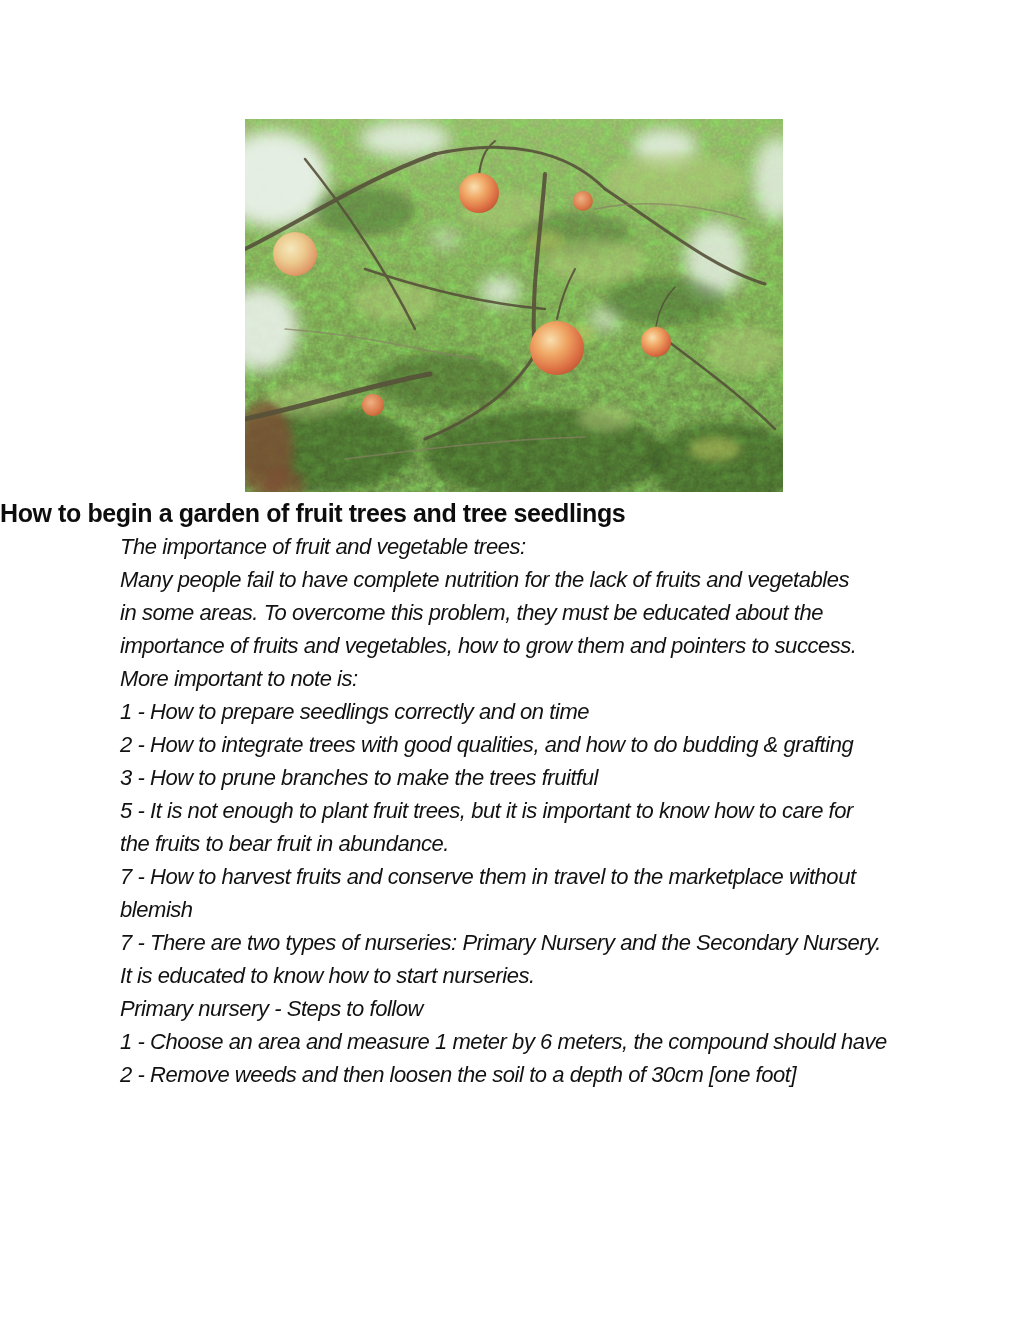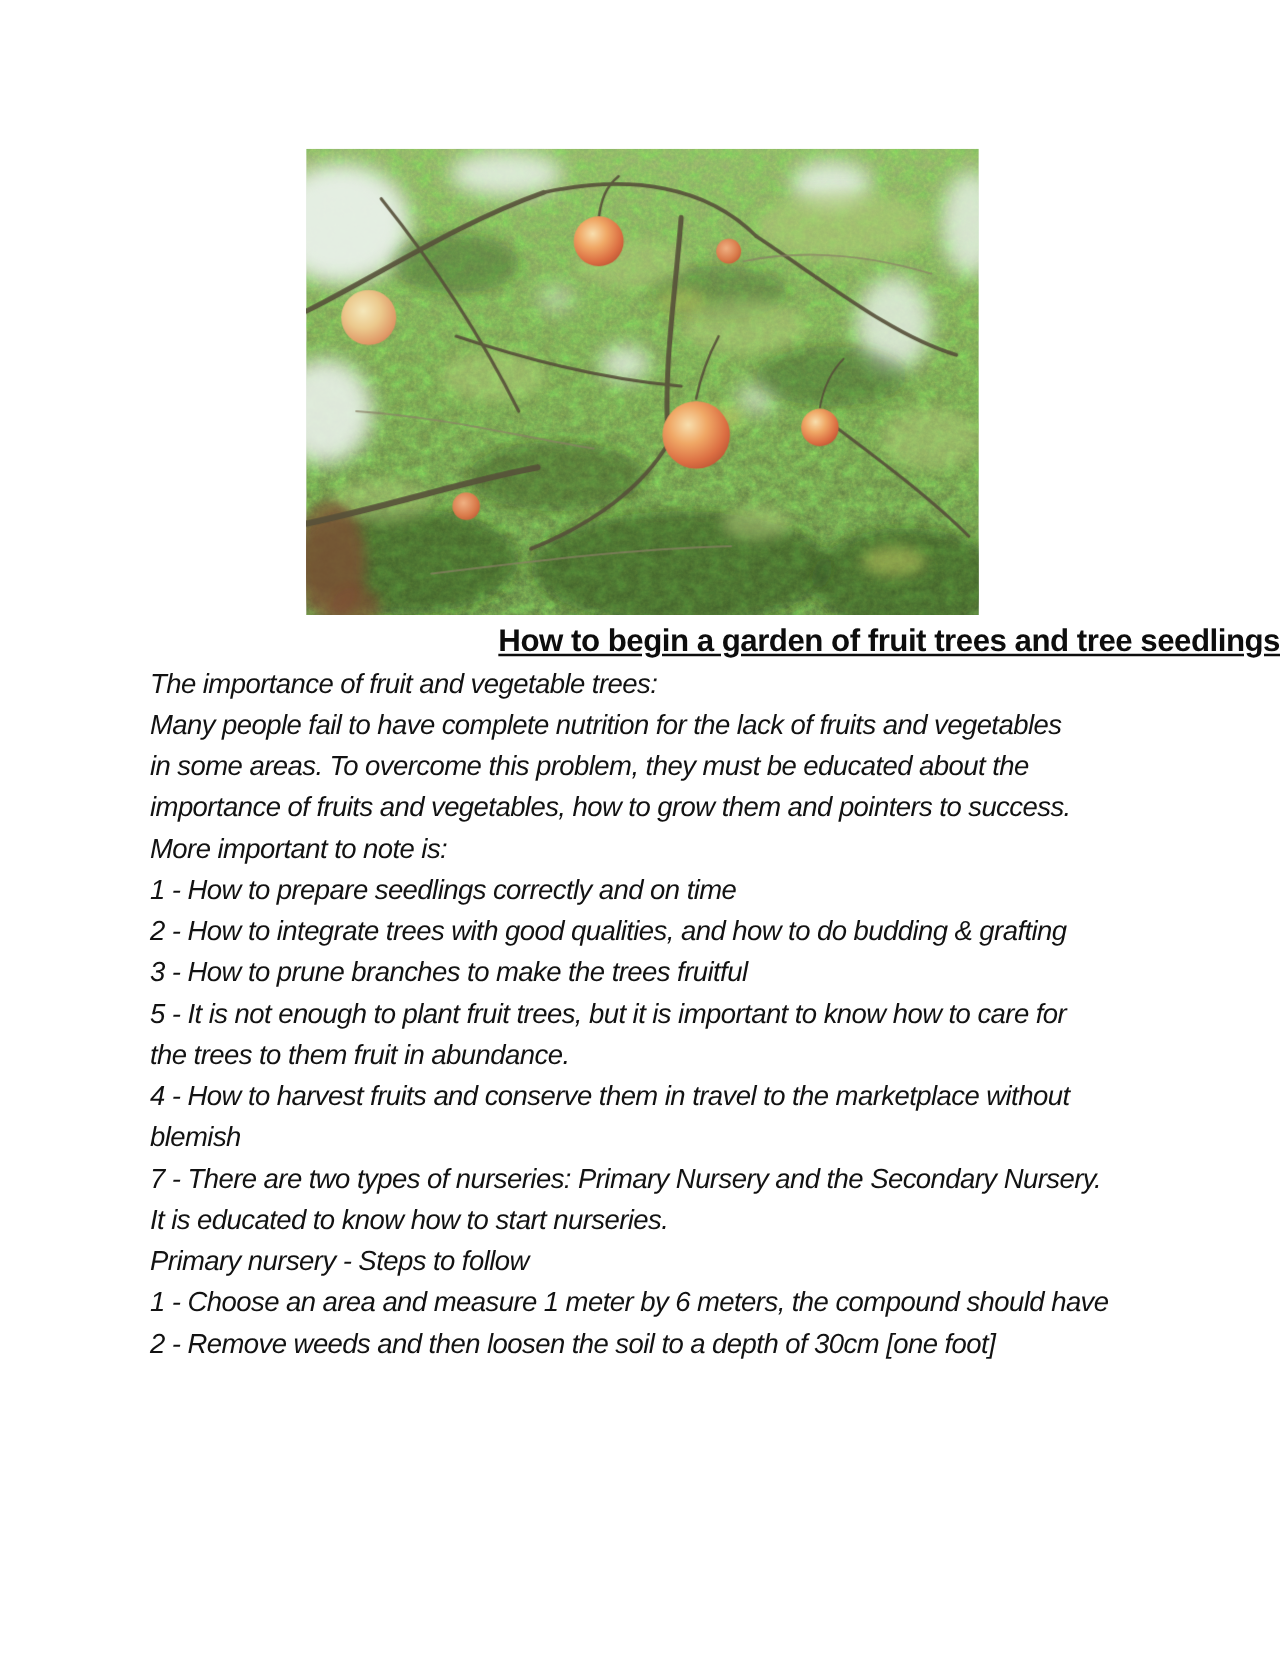--- a/index.html
+++ b/index.html
@@ -22,28 +22,27 @@
     width: 538px;
     height: 373px;
     overflow: hidden;
   }
   .photo svg { display: block; }
   .doc-title {
     position: absolute;
     top: 497px;
     left: 0;
     width: 1024px;
-    text-align: right;
+    text-align: left;
     font-size: 25px;
     line-height: 32px;
     font-weight: 700;
     color: #0d0d0d;
     letter-spacing: -0.4px;
     white-space: nowrap;
-    text-decoration: underline;
   }
   .body-text {
     position: absolute;
     top: 530px;
     left: 120px;
     width: 880px;
     color: #121212;
     font-size: 22px;
     line-height: 33px;
     letter-spacing: -0.45px;
@@ -183,22 +182,22 @@
   <div class="body-text">
     <div class="body-line">The importance of fruit and vegetable trees:</div>
     <div class="body-line">Many people fail to have complete nutrition for the lack of fruits and vegetables</div>
     <div class="body-line">in some areas. To overcome this problem, they must be educated about the</div>
     <div class="body-line">importance of fruits and vegetables, how to grow them and pointers to success.</div>
     <div class="body-line">More important to note is:</div>
     <div class="body-line">1 - How to prepare seedlings correctly and on time</div>
     <div class="body-line">2 - How to integrate trees with good qualities, and how to do budding &amp; grafting</div>
     <div class="body-line">3 - How to prune branches to make the trees fruitful</div>
     <div class="body-line">5 - It is not enough to plant fruit trees, but it is important to know how to care for</div>
-    <div class="body-line">the trees to them fruit in abundance.</div>
-    <div class="body-line">4 - How to harvest fruits and conserve them in travel to the marketplace without</div>
+    <div class="body-line">the fruits to bear fruit in abundance.</div>
+    <div class="body-line">7 - How to harvest fruits and conserve them in travel to the marketplace without</div>
     <div class="body-line">blemish</div>
     <div class="body-line">7 - There are two types of nurseries: Primary Nursery and the Secondary Nursery.</div>
     <div class="body-line">It is educated to know how to start nurseries.</div>
     <div class="body-line">Primary nursery - Steps to follow</div>
     <div class="body-line">1 - Choose an area and measure 1 meter by 6 meters, the compound should have</div>
     <div class="body-line">2 - Remove weeds and then loosen the soil to a depth of 30cm [one foot]</div>
   </div>
 
 </div>
 

